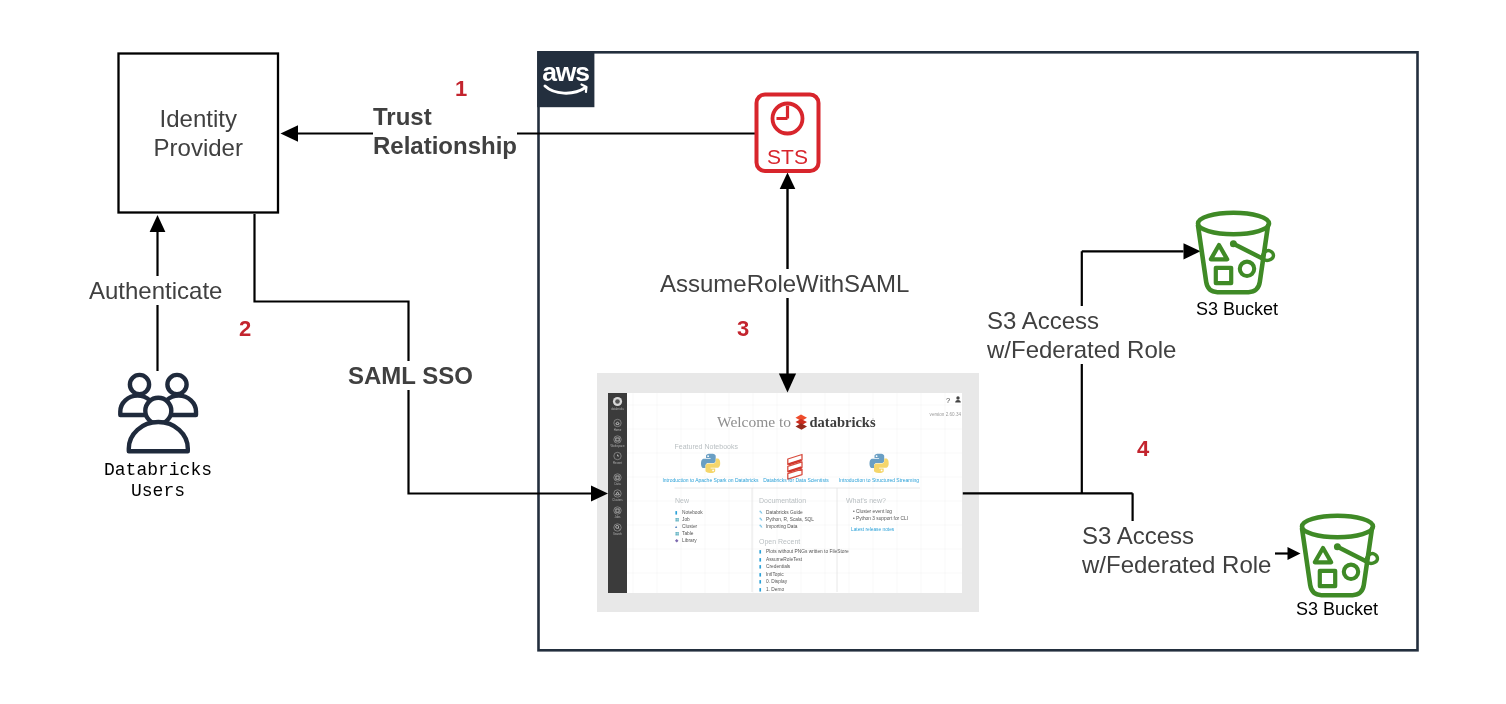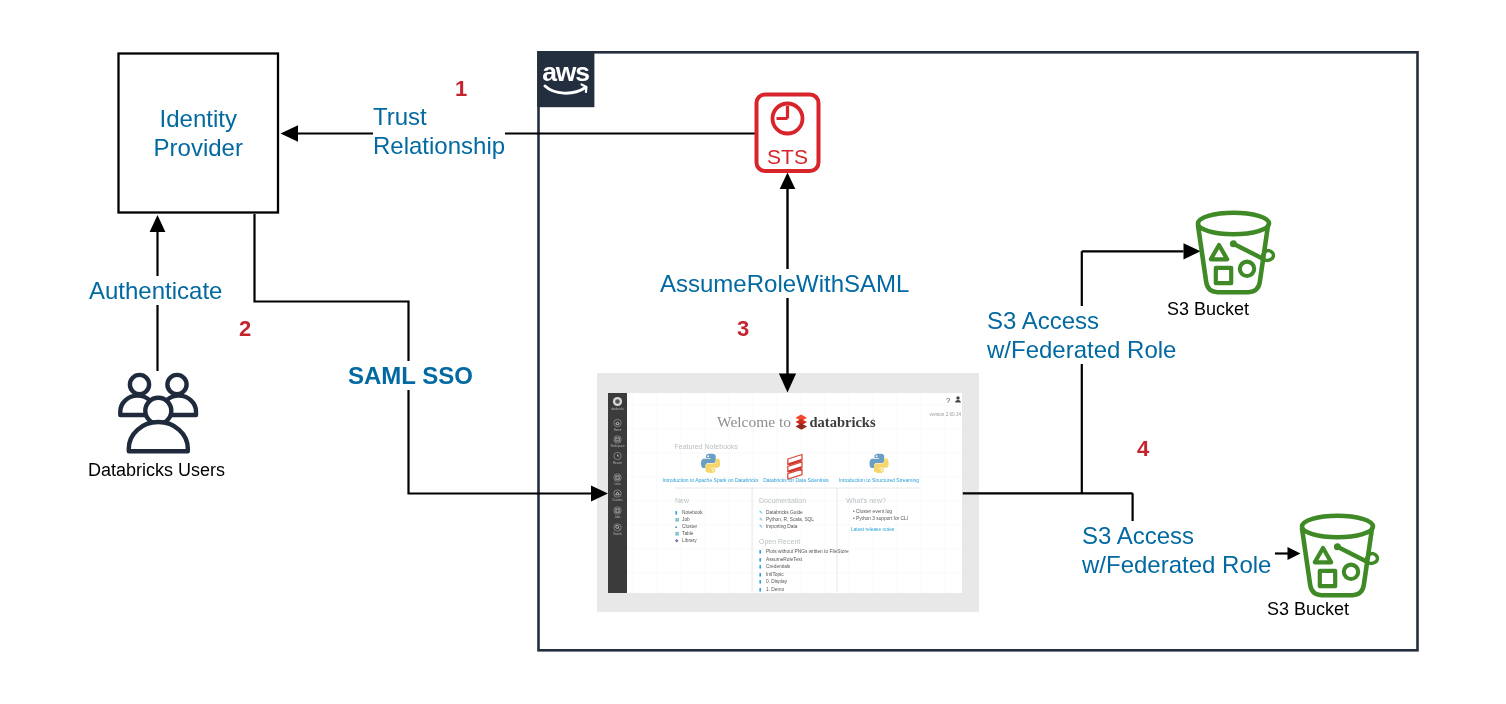--- a/index.html
+++ b/index.html
@@ -1,20 +1,20 @@
 <!DOCTYPE html>
 <html><head>
 <meta charset="utf-8">
 <style>
   html,body{margin:0;padding:0;}
   body{width:1506px;height:704px;background:#fff;font-family:"Liberation Sans",sans-serif;position:relative;overflow:hidden;}
-  .lbl{position:absolute;font-size:24px;color:#0369a1;background:#fff;line-height:29px;white-space:pre;z-index:30;}
+  .lbl{position:absolute;font-size:24px;color:#404040;background:#fff;line-height:29px;white-space:pre;z-index:30;}
   .ctr{text-align:center;}
   .num{position:absolute;font-size:22px;font-weight:bold;color:#c3242e;z-index:30;line-height:22px;}
-  .small{position:absolute;font-size:18px;color:#000;line-height:21px;z-index:30;}
+  .small{position:absolute;font-size:18px;color:#000;line-height:21px;z-index:30;text-align:center;}
   #shot{position:absolute;left:597px;top:373px;width:382px;height:239px;background:#e8e8e8;z-index:5;}
   #page{position:absolute;left:11px;top:20px;width:354px;height:200px;background:#fff;}
 </style>
 </head>
 <body>
 
 <div id="shot">
   <div id="page">
     <svg width="354" height="200" viewBox="0 0 354 200" style="position:absolute;left:0;top:0" fill="none">
 
@@ -210,30 +210,30 @@
       <path d="M14.8 47.3 L23 33 L31.2 47.3 Z" stroke-width="4.2"></path>
       <rect x="19.8" y="55.8" width="15.4" height="15.4" stroke-width="4.2"></rect>
       <circle cx="51" cy="56.8" r="7.2" stroke-width="4.1"></circle>
       <path d="M37.4 31.8 L66.5 46.5" stroke-width="4.4"></path>
       <circle cx="37.4" cy="31.8" r="3.5" fill="#3f8a26" stroke="none"></circle>
       <path d="M65.8 46.3 C66.8 40.6 70.6 37.4 74.2 39 C78.2 40.8 78.6 45.2 75 47.3 C72 49 68.4 48.5 65.8 46.3 Z" stroke-width="3.4"></path>
     </g>
   </defs>
 </svg>
 
-<div class="lbl" style="left:373px;top:101.5px;">Trust
+<div class="lbl" style="left:373px;top:101.5px;font-weight:bold;">Trust
 Relationship</div>
 <div class="lbl" style="left:89px;top:275.5px;">Authenticate</div>
 <div class="lbl ctr" style="left:348px;top:360.5px;font-weight:bold;">SAML SSO</div>
 <div class="lbl ctr" style="left:660px;top:269px;">AssumeRoleWithSAML</div>
 <div class="lbl" style="left:987px;top:305.7px;">S3 Access
 w/Federated Role</div>
 <div class="lbl" style="left:1082px;top:520.5px;">S3 Access
 w/Federated Role</div>
 <div class="lbl ctr" style="left:118.5px;top:103.5px;width:159.5px;background:none;">Identity
 Provider</div>
-<div class="small" style="left:88px;top:459.7px;width:140px;">Databricks Users</div>
+<div class="small" style="left:88px;top:459.7px;width:140px;font-family:Liberation Mono, monospace;">Databricks Users</div>
 <div class="small" style="left:1167px;top:299.3px;width:140px;">S3 Bucket</div>
 <div class="small" style="left:1267px;top:598.6px;width:140px;">S3 Bucket</div>
 <div class="num" style="left:455px;top:78px;">1</div>
 <div class="num" style="left:239px;top:318px;">2</div>
 <div class="num" style="left:737px;top:318px;">3</div>
 <div class="num" style="left:1137px;top:437.5px;">4</div>
 
 </body></html>

